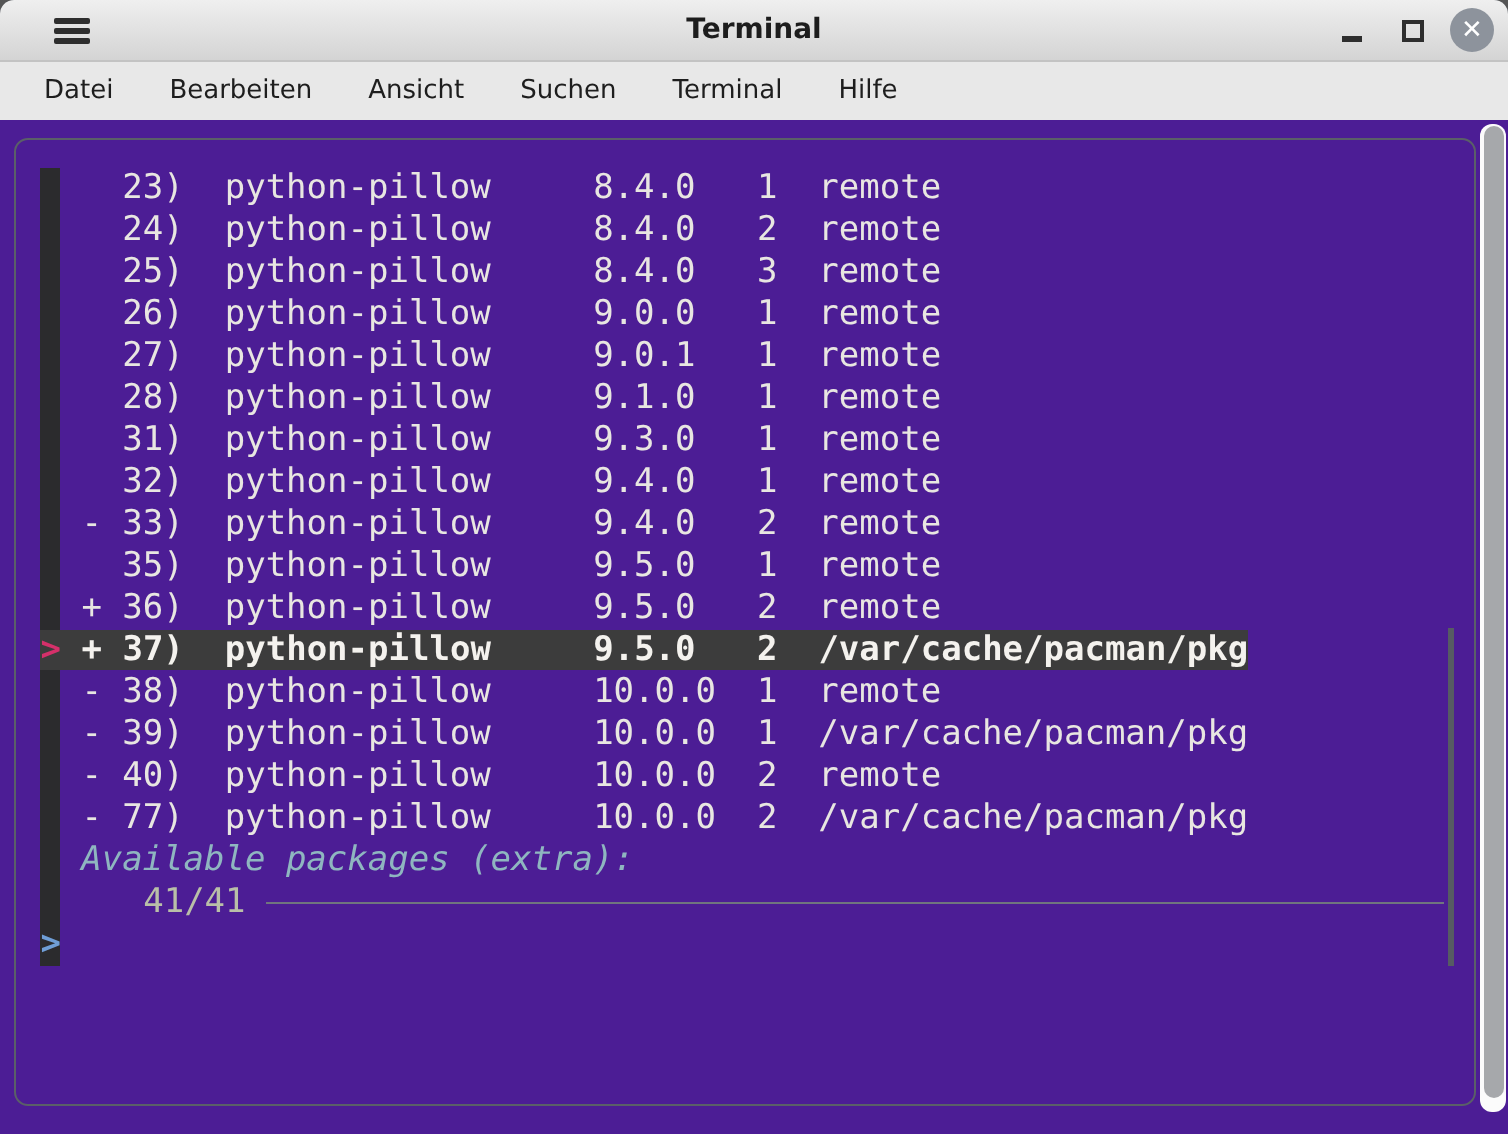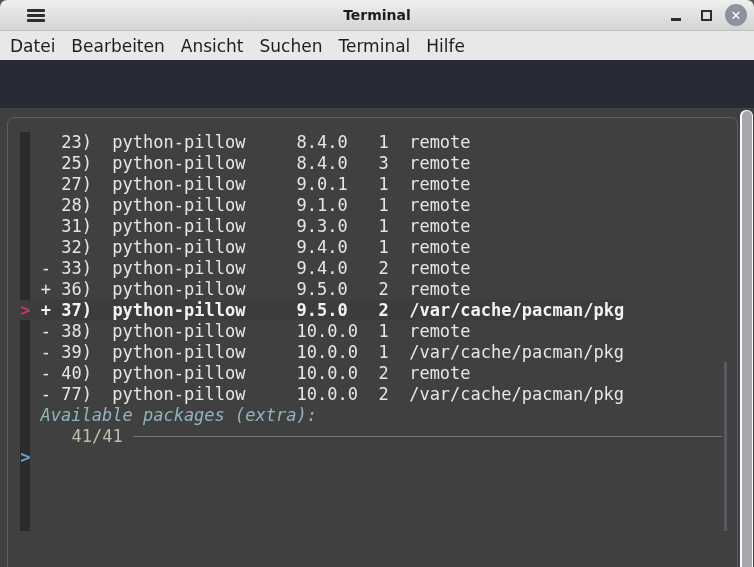--- a/index.html
+++ b/index.html
@@ -35,26 +35,25 @@
   .close-glyph{
     width:22px;height:22px;border-radius:50%;background:#8d939c;
     display:flex;align-items:center;justify-content:center;
     color:#ffffff;font-size:13px;font-weight:bold;line-height:1;
   }
   
   .menubar{
     height:29px;background:#e8e8e8;
     display:flex;align-items:center;padding-left:10px;
   }
-  .menubar span{font-size:17px;color:#1e1e1e;margin-right:16px;cursor:pointer;}
+  .menubar span{font-size:13px;color:#1e1e1e;margin-right:16px;cursor:pointer;margin-left:12px;}
   
   .terminal{
     position:absolute;left:0;right:0;top:60px;bottom:0;
-    background:#404040;
-    margin-top:48px;
+    background:#4c1d95;
   }
   .fzf-border{
     position:absolute;left:7px;top:9px;width:729px;height:482px;
     border:1px solid #5a5f68;border-radius:7px;
   }
   .gutter{
     position:absolute;left:20px;top:24px;width:10px;height:399px;
     background:#2b2b2d;
   }
   .rows{position:absolute;left:0;top:24px;width:737px;}
@@ -118,26 +117,29 @@
       <span>Terminal</span>
       <span>Hilfe</span>
     </nav>
 
   <div class="terminal">
     <div class="fzf-border"></div>
     <div class="gutter"></div>
 
     <div class="rows">
         <div class="trow">     23)  python-pillow     8.4.0   1  remote</div>
+        <div class="trow">     24)  python-pillow     8.4.0   2  remote</div>
         <div class="trow">     25)  python-pillow     8.4.0   3  remote</div>
+        <div class="trow">     26)  python-pillow     9.0.0   1  remote</div>
         <div class="trow">     27)  python-pillow     9.0.1   1  remote</div>
         <div class="trow">     28)  python-pillow     9.1.0   1  remote</div>
         <div class="trow">     31)  python-pillow     9.3.0   1  remote</div>
         <div class="trow">     32)  python-pillow     9.4.0   1  remote</div>
         <div class="trow">   - 33)  python-pillow     9.4.0   2  remote</div>
+        <div class="trow">     35)  python-pillow     9.5.0   1  remote</div>
         <div class="trow">   + 36)  python-pillow     9.5.0   2  remote</div>
         <div class="trow"> <span class="hl"><span class="ptr">&gt;</span> + 37)  python-pillow     9.5.0   2  /var/cache/pacman/pkg</span></div>
         <div class="trow">   - 38)  python-pillow     10.0.0  1  remote</div>
         <div class="trow">   - 39)  python-pillow     10.0.0  1  /var/cache/pacman/pkg</div>
         <div class="trow">   - 40)  python-pillow     10.0.0  2  remote</div>
         <div class="trow">   - 77)  python-pillow     10.0.0  2  /var/cache/pacman/pkg</div>
         <div class="trow row-header"><span class="ind3"></span><span>Available packages (extra):</span></div>
         <div class="trow row-info"><span class="ind3"></span><span>41/41</span><span class="sep"></span></div>
         <div class="trow row-prompt"><span class="ind1"></span><span>&gt;</span></div>
       </div>

